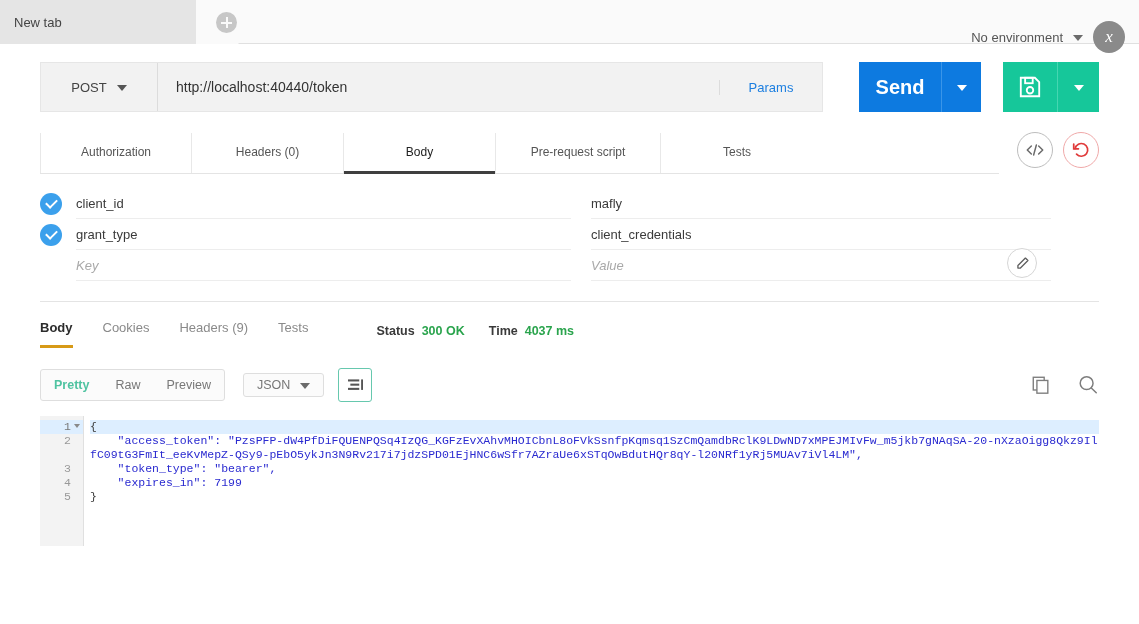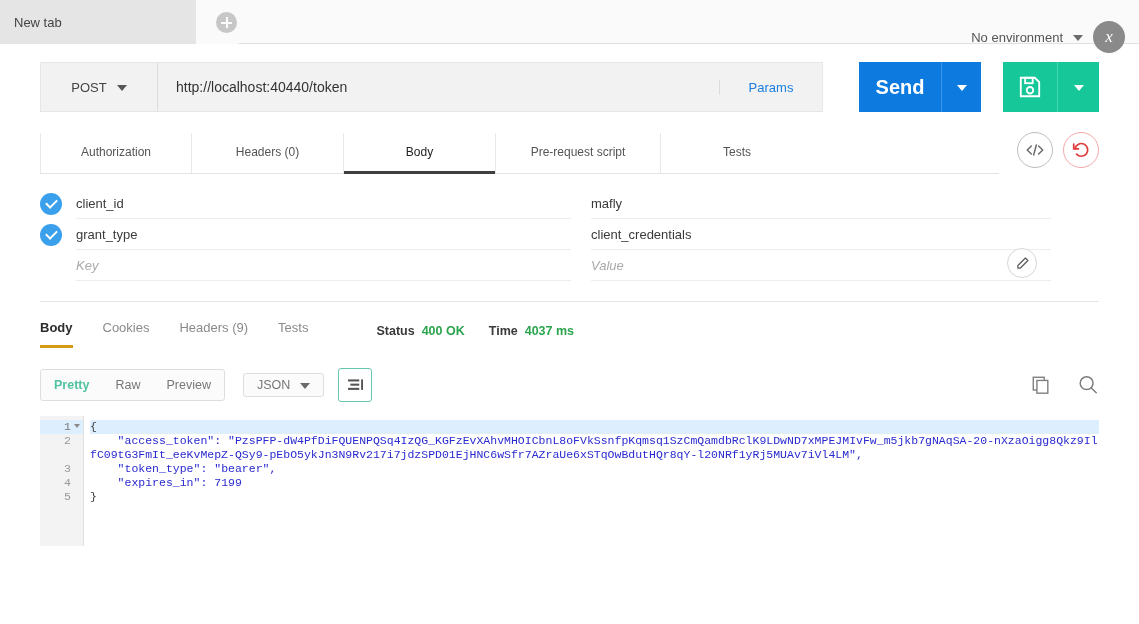--- a/index.html
+++ b/index.html
@@ -413,21 +413,21 @@
     </div>
     <div class="resp-tab">
       <span>Headers (9)</span>
     </div>
     <div class="resp-tab">
       <span>Tests</span>
     </div>
 
     <div class="resp-meta">
       <span class="meta-label">Status</span>
-      <span class="meta-val">400 OK</span>
+      <span class="meta-val">300 OK</span>
       <span class="meta-label">Time</span>
       <span class="meta-val">4037 ms</span>
     </div>
   </div>
 
   <div class="resp-toolbar">
     <div class="seg-group">
       <div class="seg active">
         <span>Pretty</span>
       </div>

